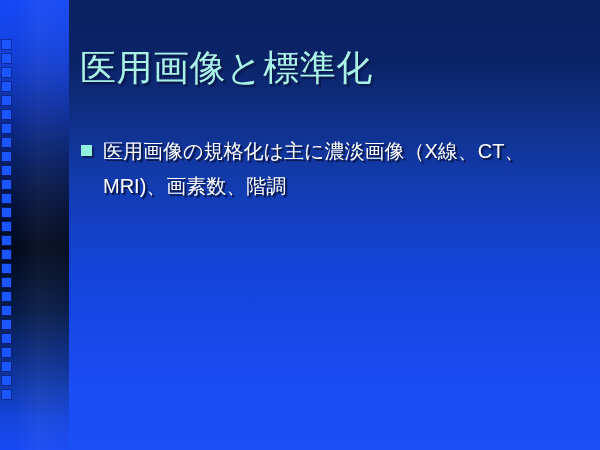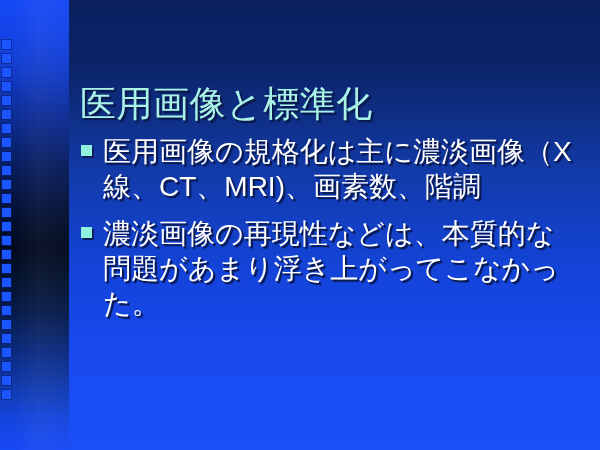--- a/index.html
+++ b/index.html
@@ -85,37 +85,36 @@
     left: 80px;
     top: 46px;
     width: 500px;
     font-size: 36px;
     line-height: 44px;
     font-weight: 400;
     letter-spacing: 0.5px;
     color: #aaf2e6;
     text-shadow: 2px 2px 0 #091b52, 2px 2px 1px rgba(3,10,40,.9);
     white-space: nowrap;
-    margin-top: 36px;
   }
 
   
   #body {
     position: absolute;
     left: 80px;
     top: 134px;
     width: 500px;
   }
   .bullet-row {
     position: relative;
     display: block;
     padding-left: 23px;
     margin-bottom: 12px;
     color: #ffffff;
-    font-size: 28px;
+    font-size: 20px;
     line-height: 35px;
     letter-spacing: 0px;
     text-shadow: 2px 2px 0 #0a1c58, 2px 2px 1px rgba(4,10,40,.85);
   }
   .bullet-marker {
     position: absolute;
     left: 1px;
     top: 11px;
     width: 11px;
     height: 11px;
@@ -167,20 +166,16 @@
   <div id="title">医用画像と標準化</div>
 
   <div id="body">
 
     <div class="bullet-row">
       <span class="bullet-marker"></span>
       <span class="bullet-text">医用画像の規格化は主に濃淡画像（X線、CT、MRI)、画素数、階調</span>
     </div>
 
 
-    <div class="bullet-row">
-      <span class="bullet-marker"></span>
-      <span class="bullet-text">濃淡画像の再現性などは、本質的な問題があまり浮き上がってこなかった。</span>
-    </div>
 
   </div>
 
 </div>
 
 </body></html>

